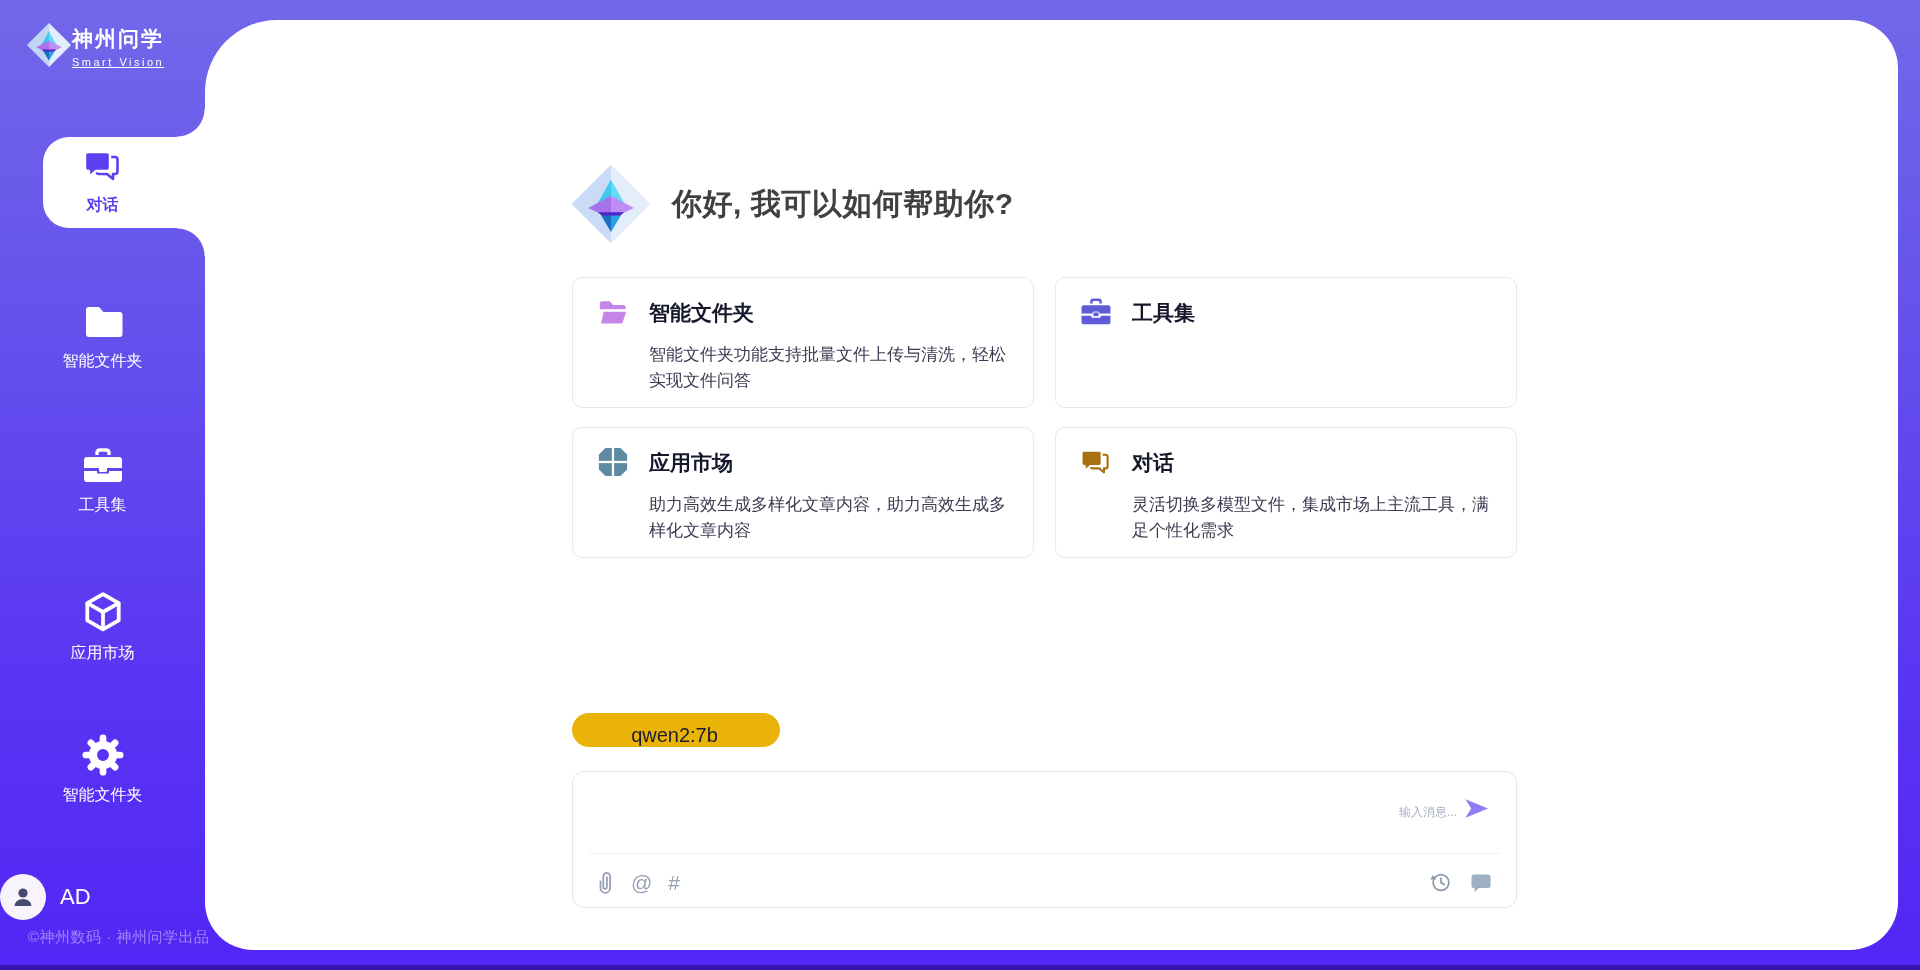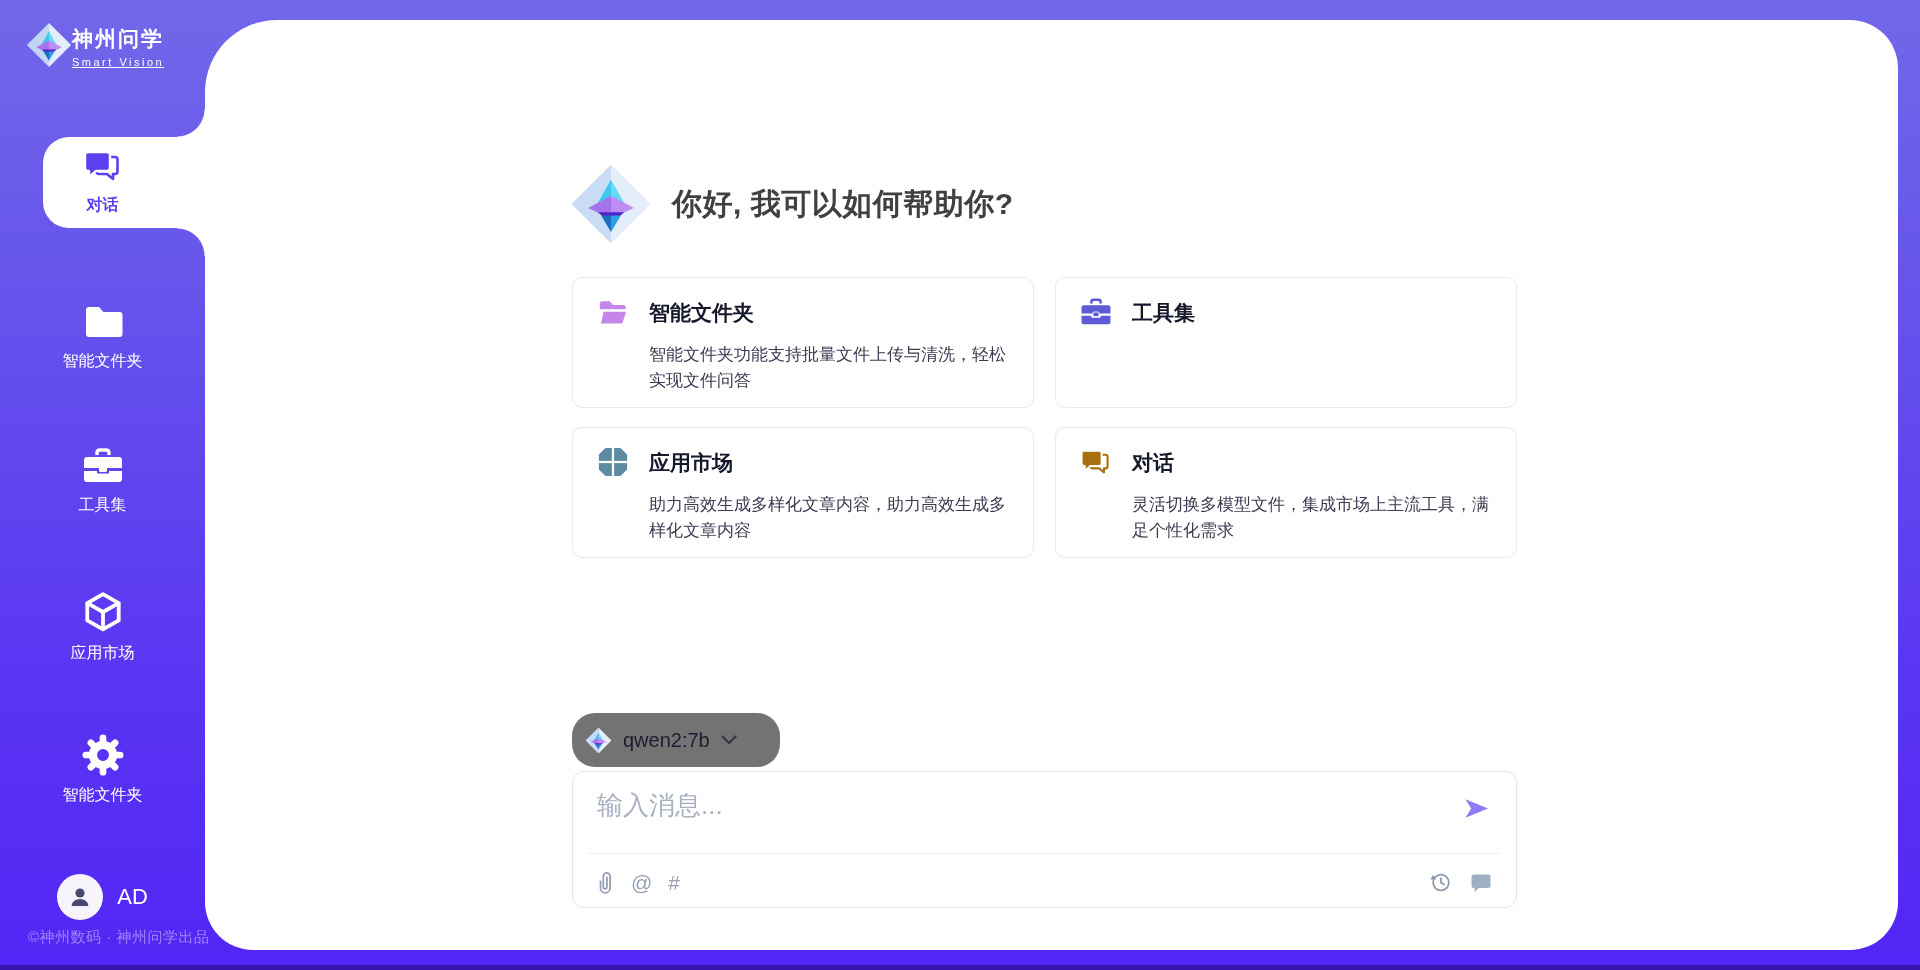--- a/index.html
+++ b/index.html
@@ -25,21 +25,21 @@
   .nav-item.active .nav-label { color:#5b40ee; font-weight:bold; }
 
   .tab-bg { position:absolute; left:43px; top:137px; width:163px; height:91px;
     background:#fff; border-radius:26px 0 0 26px; }
   .fillet-top { position:absolute; left:177px; top:109px; width:29px; height:28px;
     background:radial-gradient(circle 28px at 0 0, rgba(0,0,0,0) 27px, #fff 28px); }
   .fillet-bottom { position:absolute; left:177px; top:228px; width:29px; height:28px;
     background:radial-gradient(circle 28px at 0 100%, rgba(0,0,0,0) 27px, #fff 28px); }
 
   .user-row { position:absolute; left:0; top:874px; width:205px; display:flex;
-    align-items:center; justify-content:center; gap:14px; cursor:pointer; }
+    align-items:center; gap:14px; cursor:pointer; }
   .avatar { width:46px; height:46px; border-radius:50%; background:#f7f4fc;
     display:flex; align-items:center; justify-content:center; }
   .user-name { color:#fff; font-size:22px; }
   .side-footer { position:absolute; left:28px; top:928px; width:200px;
     color:rgba(255,255,255,0.42); font-size:15px; letter-spacing:.5px; }
 
   
   .greeting { position:absolute; left:570px; top:163px; display:flex; align-items:center; gap:20px; }
   .greeting-text { font-size:30px; font-weight:bold; color:#404040; letter-spacing:.5px; }
 
@@ -47,31 +47,31 @@
   .cards { position:absolute; left:572px; top:277px; width:945px;
     display:grid; grid-template-columns:462px 462px; grid-column-gap:21px; grid-row-gap:19px; }
   .card { height:131px; border:1px solid #e7e8f0; border-radius:10px; background:#fff;
     padding:20px 24px 0 24px; display:grid; grid-template-columns:32px 1fr;
     grid-column-gap:20px; cursor:pointer; }
   .card-icon { width:32px; height:32px; margin-top:-2px; }
   .card-title { font-size:21px; font-weight:bold; color:#15172a; line-height:30px; }
   .card-desc { grid-column:2; font-size:17px; color:#3a3d52; line-height:26px; margin-top:0; }
 
   
-  .model-pill { position:absolute; left:572px; top:713px; width:208px; height:54px;
-    background:#737373; border-radius:23px; display:flex; align-items:center;
-    padding:0 16px 0 13px; gap:11px; cursor:pointer; }
+  .model-pill { position:absolute; left:572px; top:713px; width:208px; height:34px;
+    background:#eab308; border-radius:23px; display:flex; align-items:center;
+    padding:0 16px 0 13px; gap:11px; cursor:pointer;flex-direction:column; }
   .model-label { font-size:20px; color:#1c1e30; }
 
   
   .composer { position:absolute; left:572px; top:771px; width:945px; height:137px;
     border:1px solid #e3e6ef; border-radius:12px; background:#fff; }
-  .composer textarea { position:absolute; left:24px; top:16px; width:860px; height:56px;
-    border:none; outline:none; resize:none; font-size:26px;
-    font-family:"Liberation Sans","DejaVu Sans",sans-serif; color:#333; background:transparent; }
+  .composer textarea { position:absolute; left:24px; top:32px; width:860px; height:56px;
+    border:none; outline:none; resize:none; font-size:12px;
+    font-family:"Liberation Sans","DejaVu Sans",sans-serif; color:#333; background:transparent;text-align:right; }
   .composer textarea::placeholder { color:#a9b0c1; }
   .send-btn { position:absolute; right:26px; top:23px; width:27px; height:27px; cursor:pointer; }
   .composer-divider { position:absolute; left:16px; right:16px; top:81px; height:1px; background:#edeff5; }
   .composer-tools { position:absolute; left:22px; top:92px; height:36px;
     display:flex; align-items:center; gap:16px; color:#97a0b4; }
   .tool-glyph { font-size:21px; cursor:pointer; line-height:1; }
   .composer-right { position:absolute; right:24px; top:92px; height:36px;
     display:flex; align-items:center; gap:18px; }
   .icon-btn { cursor:pointer; display:flex; }
 </style>

